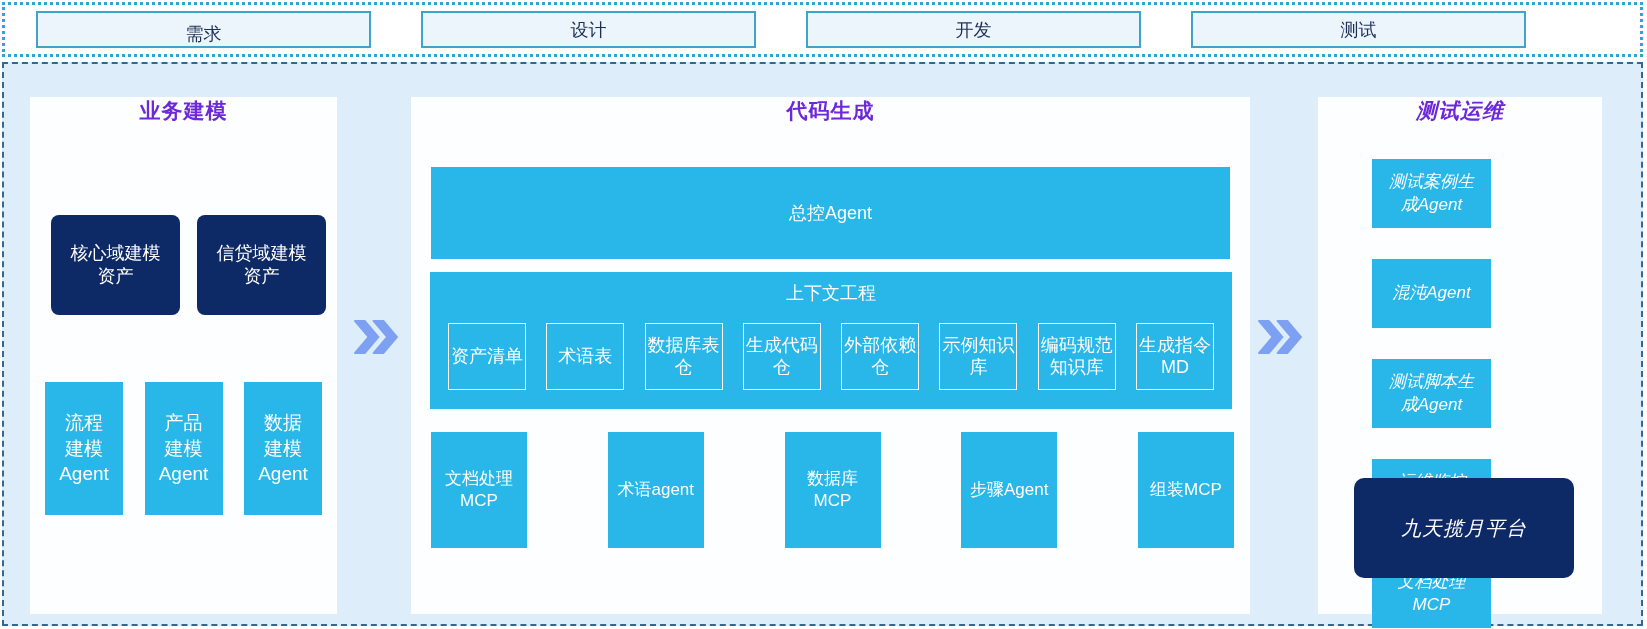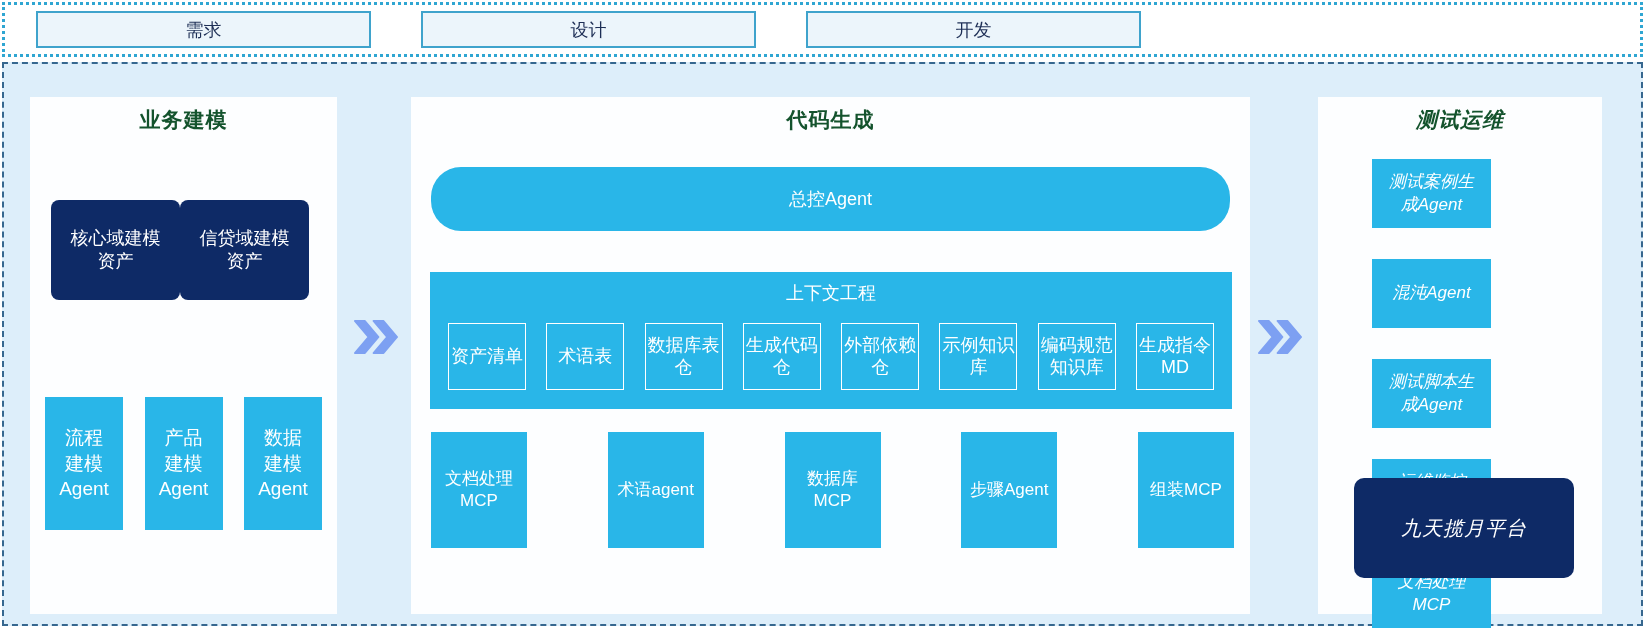--- a/index.html
+++ b/index.html
@@ -10,65 +10,64 @@
   .phase-strip {
     position: absolute; left: 2px; top: 2px; width: 1641px; height: 55px;
     background: #ffffff; border: 3px dotted #2fa6d2;
   }
   .phase-box {
     position: absolute; top: 6px; height: 37px; width: 335px;
     background: #ecf5fb; border: 2px solid #3fa3cc;
     display: flex; align-items: center; justify-content: center;
     font-size: 18px; font-weight: 500; color: #1d2e55;
   }
-  .phase-box.p0 { left: 31px; }
+  .phase-box.p0 { left: 31px; align-items: flex-end; }
   .phase-box.p1 { left: 416px; }
   .phase-box.p2 { left: 801px; }
   .phase-box.p3 { left: 1186px; }
 
   
   .main {
     position: absolute; left: 2px; top: 62px; width: 1641px; height: 564px;
     background: #ddeefa; border: 2px dashed #36678f;
   }
   .panel {
     position: absolute; top: 33px; height: 517px; background: #fdfeff;
   }
   .panel-left  { left: 26px;   width: 307px; }
   .panel-mid   { left: 407px;  width: 839px; }
   .panel-right { left: 1314px; width: 284px; font-style: italic; }
 
   .panel-title {
-    margin-top: 9px; text-align: center;
-    font-size: 21px; font-weight: 700; color: #14532d; letter-spacing: 1px;
+    text-align: center;
+    font-size: 21px; font-weight: 700; color: #6d28d9; letter-spacing: 1px;
   }
 
   .cyan { background: #29b6e8; color: #ffffff; }
   .navy { background: #0e2a66; color: #ffffff; }
 
   
-  .assets-row { position: absolute; left: 21px; top: 103px; display: flex; }
+  .assets-row { position: absolute; left: 21px; top: 118px; display: flex; gap: 17px; }
   .asset-box {
     width: 129px; height: 100px; border-radius: 8px; padding: 0 14px;
     display: flex; align-items: center; justify-content: center; text-align: center;
     font-size: 18px; line-height: 1.3;
   }
   .agents-row { position: absolute; left: 15px; right: 15px; top: 285px; display: flex; justify-content: space-between; }
   .agent-box {
     width: 78px; height: 133px; padding: 0 12px;
     display: flex; align-items: center; justify-content: center; text-align: center;
-    font-size: 19px; line-height: 1.35; margin-top: 15px;
+    font-size: 19px; line-height: 1.35;
   }
 
   
   .master-bar {
-    position: absolute; left: 20px; right: 20px; top: 70px; height: 64px;
+    position: absolute; left: 20px; right: 20px; top: 70px; height: 92px;
     display: flex; align-items: center; justify-content: center;
     font-size: 18px;
-    border-radius: 30px;
   }
   .context-block { position: absolute; left: 19px; right: 18px; top: 175px; height: 137px; }
   .context-title { padding-top: 9px; text-align: center; font-size: 18px; }
   .context-row {
     position: absolute; left: 18px; right: 18px; top: 51px;
     display: flex; justify-content: space-between; align-items: center;
   }
   .ctx-box {
     width: 78px; min-height: 67px; padding: 2px;
     border: 1.5px solid #ffffff;
@@ -113,20 +112,23 @@
 
 <div class="phase-strip">
   <div class="phase-box p0">
       <span>需求</span>
     </div>
   <div class="phase-box p1">
       <span>设计</span>
     </div>
   <div class="phase-box p2">
       <span>开发</span>
+    </div>
+  <div class="phase-box p3">
+      <span>测试</span>
     </div>
 </div>
 
 <div class="main">
 
   <div class="panel panel-left">
     <div class="panel-title">业务建模</div>
     <div class="assets-row">
       <div class="asset-box navy">核心域建模资产</div>
       <div class="asset-box navy">信贷域建模资产</div>

